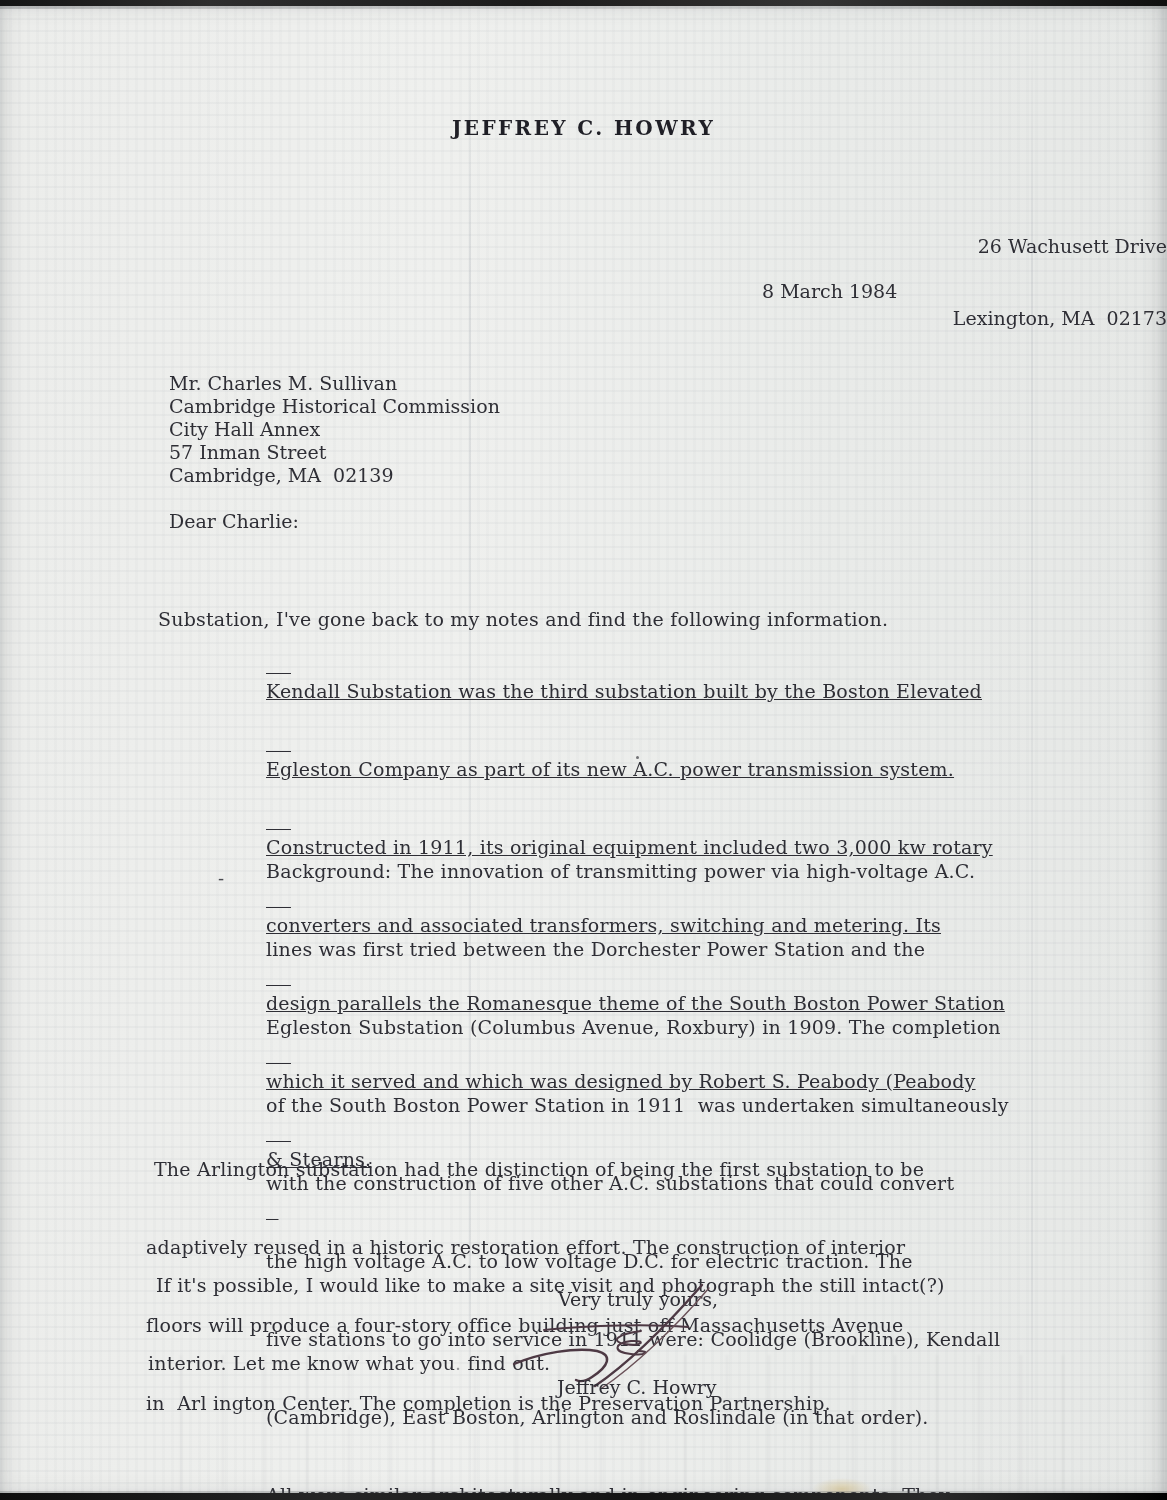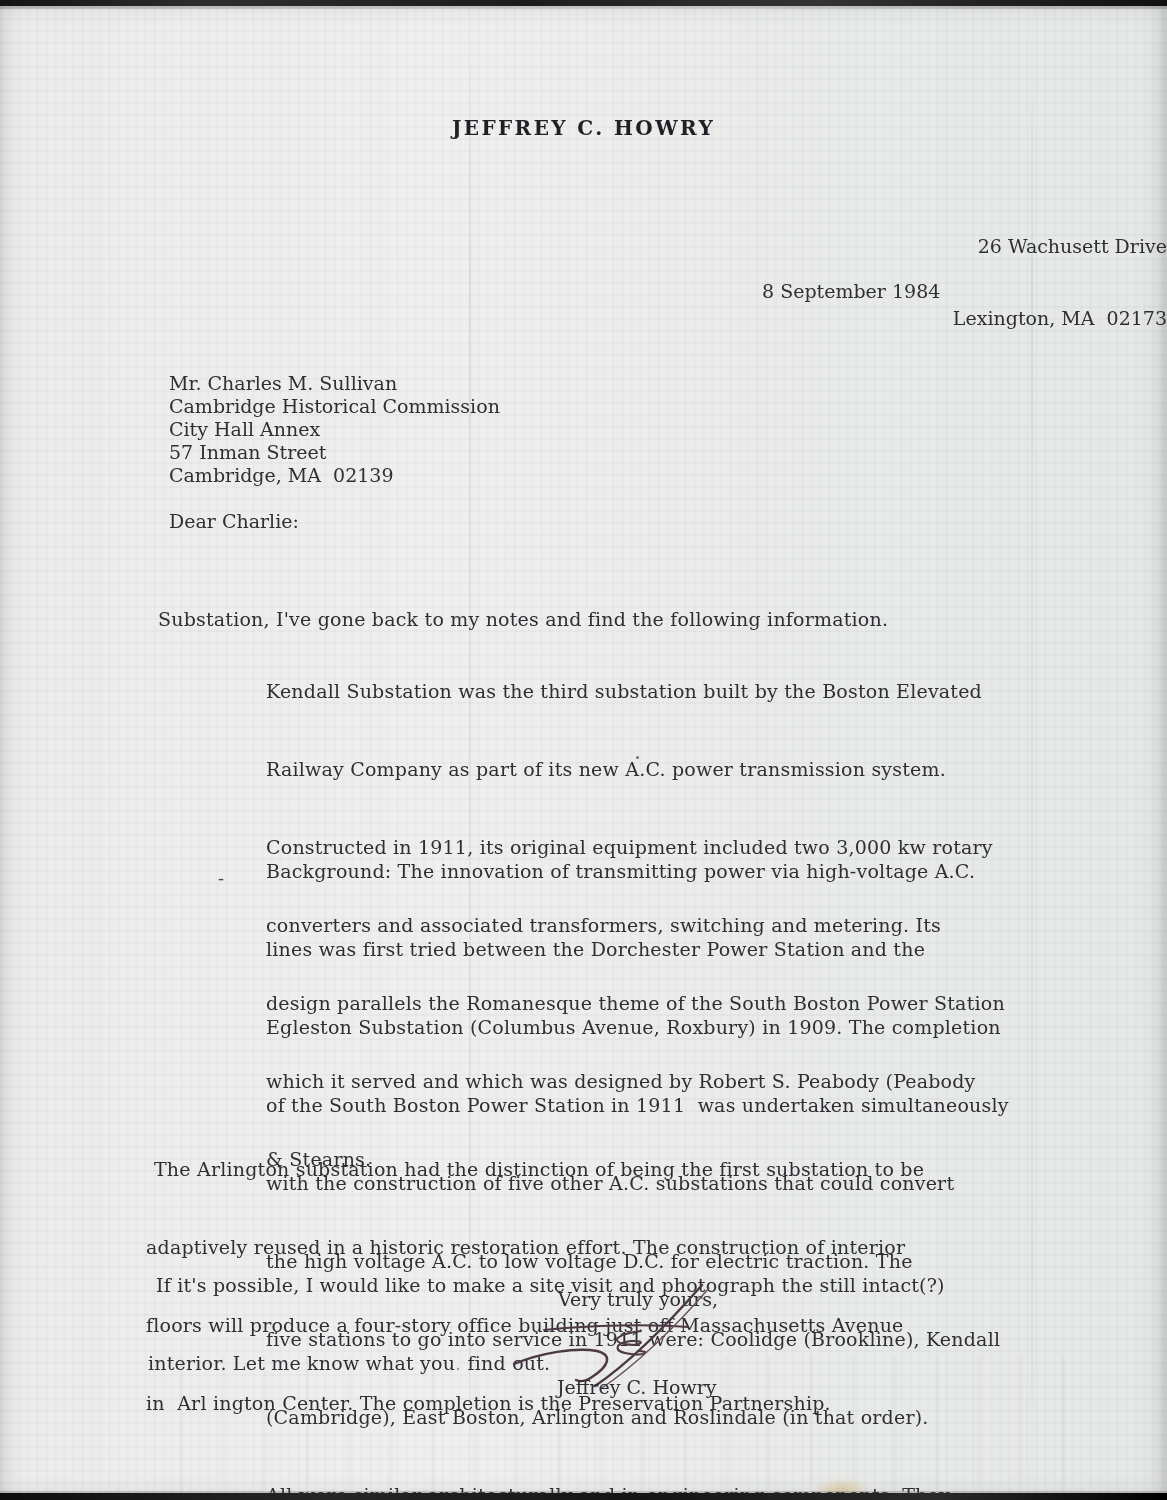--- a/index.html
+++ b/index.html
@@ -49,21 +49,21 @@
     font-weight:bold;font-size:20px;letter-spacing:2.4px;color:#1f1f26;}
   .lh-addr{position:absolute;top:189px;left:0;width:1167px;text-align:right;
     font-size:19px;line-height:23px;white-space:pre;}
   .date{position:absolute;top:280px;left:762px;font-size:19px;white-space:pre;}
   .recipient{position:absolute;top:372px;left:169px;font-size:19px;line-height:23px;}
   .recipient .line{height:23px;}
   .salutation{position:absolute;top:510px;left:169px;font-size:19px;white-space:pre;}
   .intro{position:absolute;top:554px;left:158px;}
   .indent-lg{padding-left:47px;}
   .indent-sm{padding-left:8px;}
-  .block1{position:absolute;top:626px;left:266px;}
+  .block1{position:absolute;top:626px;left:266px;text-decoration:underline;}
   .block2{position:absolute;top:806px;left:266px;}
   .arlington{position:absolute;top:1104px;left:146px;}
   .final{position:absolute;top:1220px;left:148px;}
   .faint{opacity:.45;}
 
   .margin-dash{position:absolute;top:868px;left:218px;font-size:18px;color:#4a4a50;}
   .stray-dot{position:absolute;top:756px;left:636px;width:3px;height:3px;border-radius:50%;
     background:rgba(60,60,66,0.7);}
 
   .valediction{position:absolute;top:1288px;left:558px;font-size:19px;white-space:pre;}
@@ -81,39 +81,39 @@
   <div class="bottom-streaks"></div>
   <div class="stain"></div>
   <div class="vignette"></div>
 
   <div class="lh-name">JEFFREY C. HOWRY</div>
   <div class="lh-addr">
     <div class="line">26 Wachusett Drive</div>
     <div class="line">Lexington, MA  02173</div>
   </div>
 
-  <div class="date">8 September 1984</div>
+  <div class="date">8 March 1984</div>
 
   <div class="recipient">
     <div class="line">Mr. Charles M. Sullivan</div>
     <div class="line">Cambridge Historical Commission</div>
     <div class="line">City Hall Annex</div>
     <div class="line">57 Inman Street</div>
     <div class="line">Cambridge, MA  02139</div>
   </div>
 
   <div class="salutation">Dear Charlie:</div>
 
   <div class="t intro">
     <div class="line">Substation, I've gone back to my notes and find the following information.</div>
   </div>
 
   <div class="t block1">
     <div class="line">Kendall Substation was the third substation built by the Boston Elevated</div>
-    <div class="line">Railway Company as part of its new A.C. power transmission system.</div>
+    <div class="line">Egleston Company as part of its new A.C. power transmission system.</div>
     <div class="line">Constructed in 1911, its original equipment included two 3,000 kw rotary</div>
     <div class="line">converters and associated transformers, switching and metering. Its</div>
     <div class="line">design parallels the Romanesque theme of the South Boston Power Station</div>
     <div class="line">which it served and which was designed by Robert S. Peabody (Peabody</div>
     <div class="line">&amp; Stearns.</div>
   </div>
 
   <div class="t block2">
     <div class="line">Background: The innovation of transmitting power via high-voltage A.C.</div>
     <div class="line">lines was first tried between the Dorchester Power Station and the</div>

